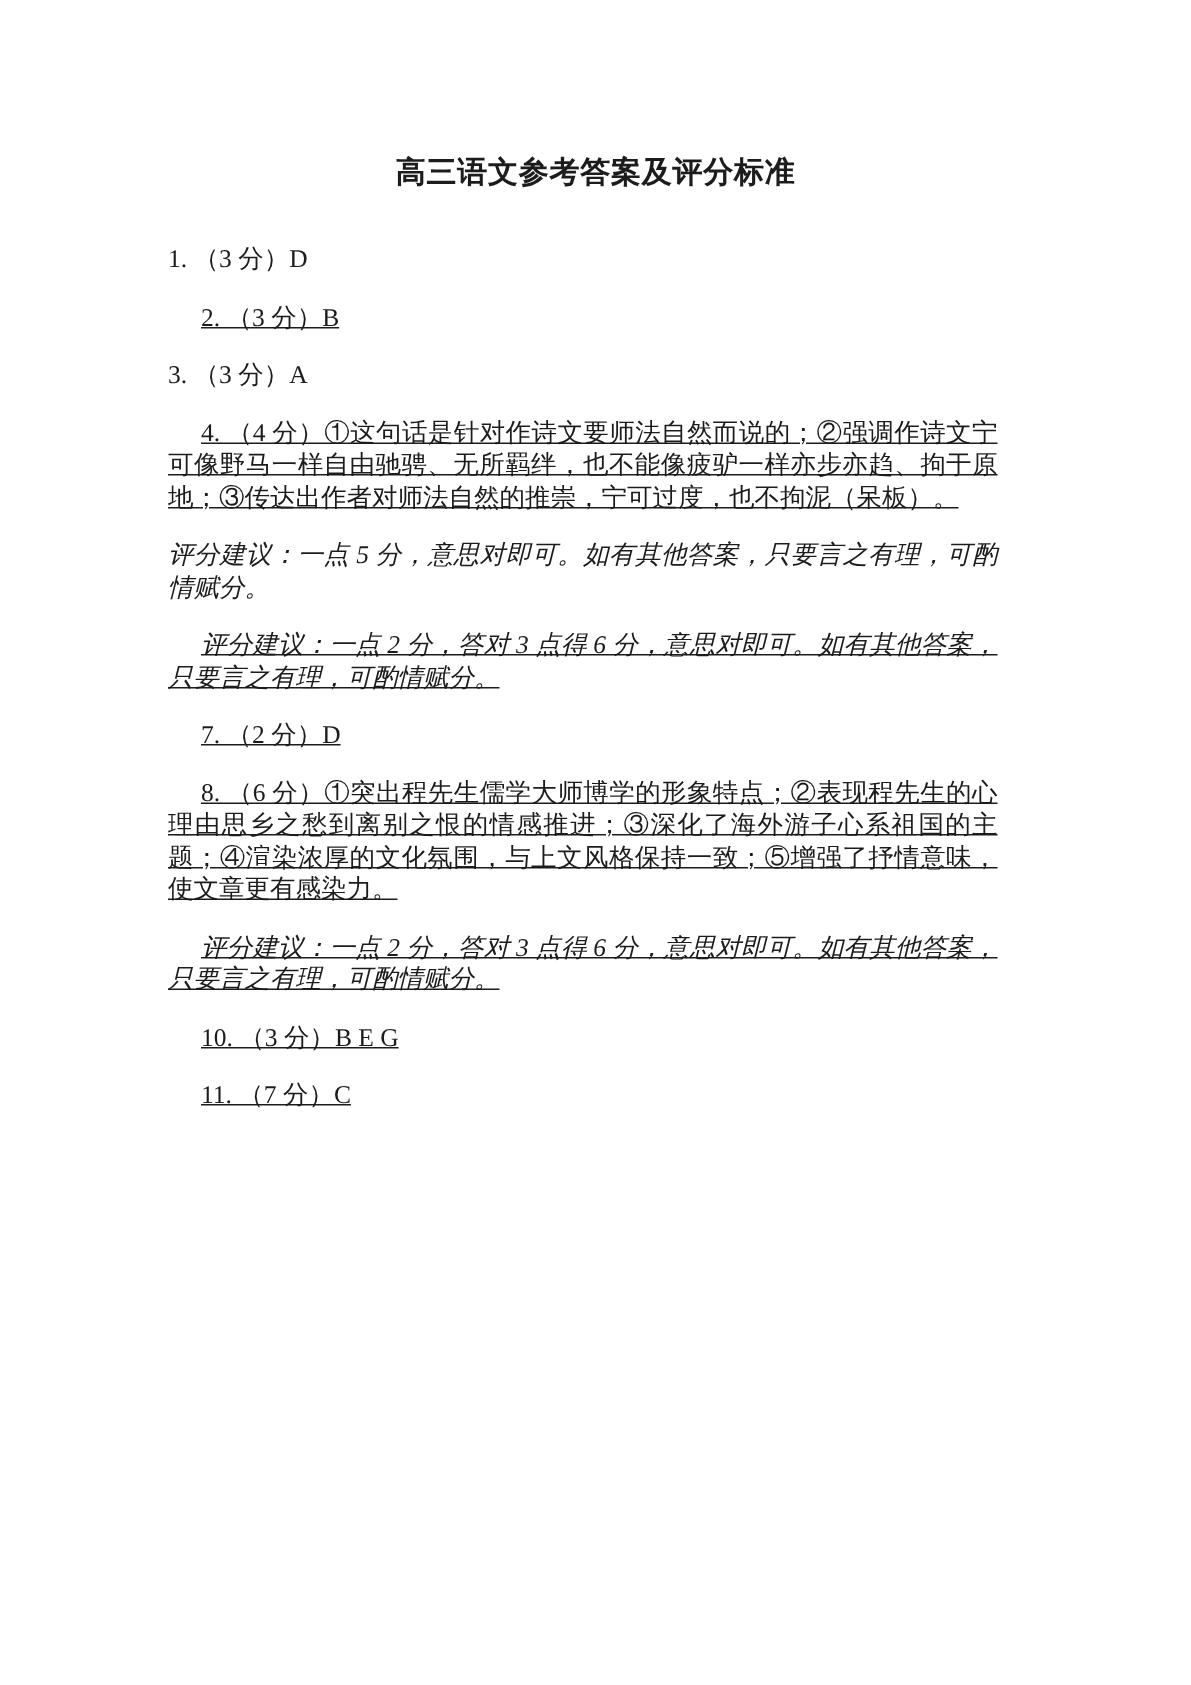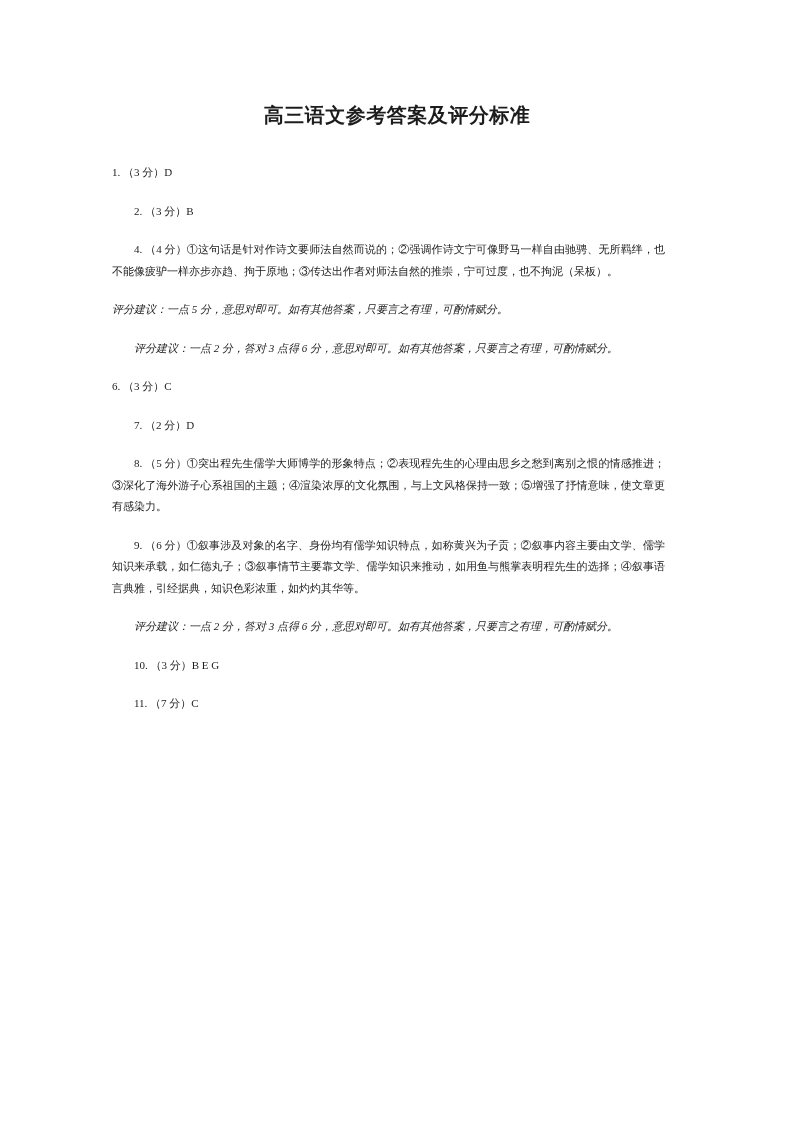--- a/index.html
+++ b/index.html
@@ -21,48 +21,48 @@
   }
   .title {
     font-size: 20px;
     line-height: 28px;
     font-weight: bold;
     text-align: center;
     margin: 0 0 33px 0;
     letter-spacing: 0.5px;
   }
   .content p.para {
-    font-size: 11px;
+    font-size: 17px;
     line-height: 21.5px;
     margin: 17px 17px 0 0;
     text-align: justify;
     word-break: break-all;
   }
   .content p.para:first-child {
     margin-top: 0;
   }
   .content p.para.indent {
     text-indent: 22px;
+    text-decoration: underline;
   }
   .content p.para.suggestion {
     font-style: italic;
   }
 </style>
 </head>
 <body>
 
 <div class="page">
   <h1 class="title">高三语文参考答案及评分标准</h1>
   <div class="content" id="paragraphs">
       <p class="para">1. （3 分）D</p>
       <p class="para indent">2. （3 分）B</p>
+      <p class="para">3. （3 分）A</p>
       <p class="para indent">4. （4 分）①这句话是针对作诗文要师法自然而说的；②强调作诗文宁可像野马一样自由驰骋、无所羁绊，也不能像疲驴一样亦步亦趋、拘于原地；③传达出作者对师法自然的推崇，宁可过度，也不拘泥（呆板）。</p>
       <p class="para suggestion">评分建议：一点 5 分，意思对即可。如有其他答案，只要言之有理，可酌情赋分。</p>
       <p class="para indent suggestion">评分建议：一点 2 分，答对 3 点得 6 分，意思对即可。如有其他答案，只要言之有理，可酌情赋分。</p>
-      <p class="para">6. （3 分）C</p>
       <p class="para indent">7. （2 分）D</p>
-      <p class="para indent">8. （5 分）①突出程先生儒学大师博学的形象特点；②表现程先生的心理由思乡之愁到离别之恨的情感推进；③深化了海外游子心系祖国的主题；④渲染浓厚的文化氛围，与上文风格保持一致；⑤增强了抒情意味，使文章更有感染力。</p>
-      <p class="para indent">9. （6 分）①叙事涉及对象的名字、身份均有儒学知识特点，如称黄兴为子贡；②叙事内容主要由文学、儒学知识来承载，如仁德丸子；③叙事情节主要靠文学、儒学知识来推动，如用鱼与熊掌表明程先生的选择；④叙事语言典雅，引经据典，知识色彩浓重，如灼灼其华等。</p>
+      <p class="para indent">8. （6 分）①突出程先生儒学大师博学的形象特点；②表现程先生的心理由思乡之愁到离别之恨的情感推进；③深化了海外游子心系祖国的主题；④渲染浓厚的文化氛围，与上文风格保持一致；⑤增强了抒情意味，使文章更有感染力。</p>
       <p class="para indent suggestion">评分建议：一点 2 分，答对 3 点得 6 分，意思对即可。如有其他答案，只要言之有理，可酌情赋分。</p>
       <p class="para indent">10. （3 分）B E G</p>
       <p class="para indent">11. （7 分）C</p>
     </div>
 </div>
 
 </body></html>

